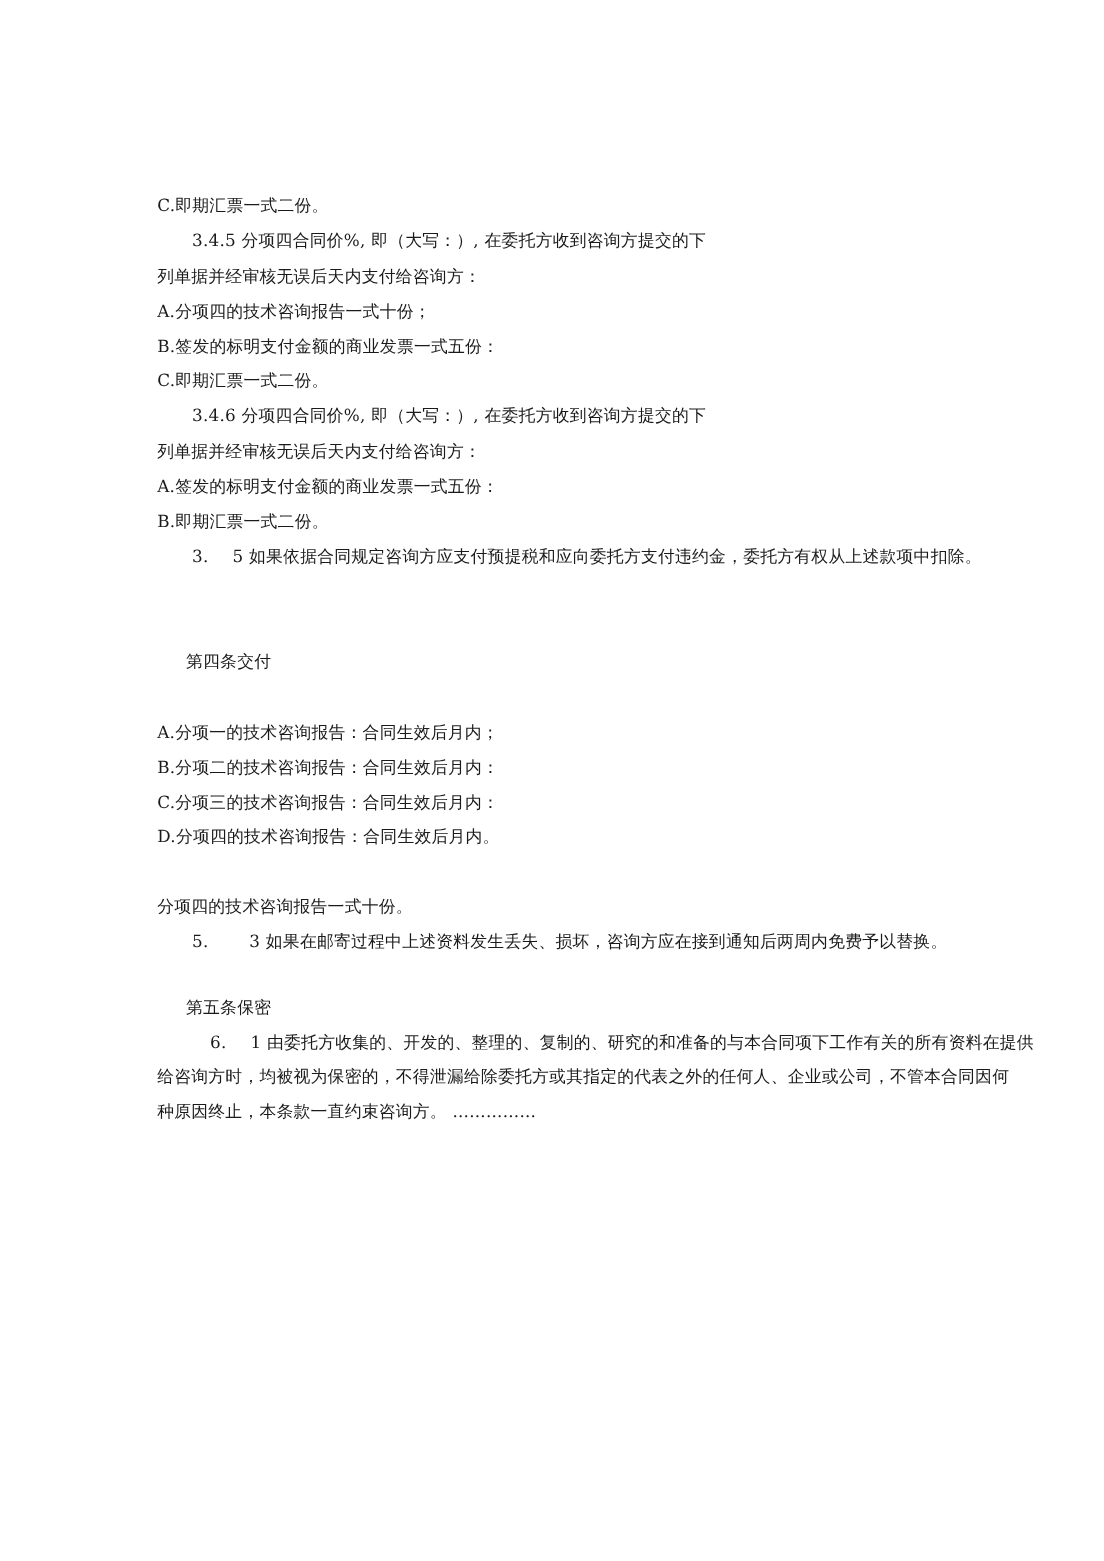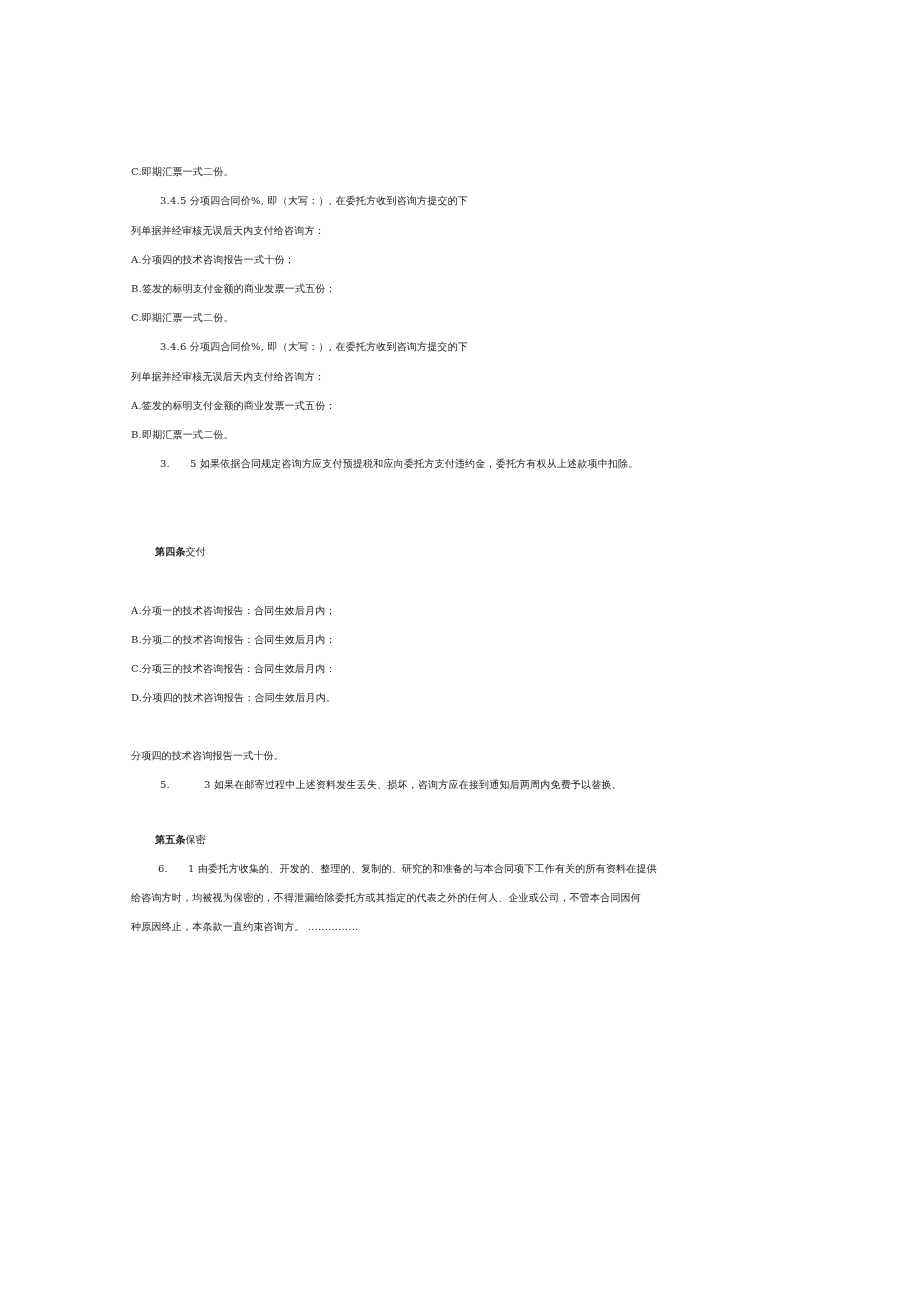--- a/index.html
+++ b/index.html
@@ -1,21 +1,21 @@
 <!DOCTYPE html>
 <html><head>
   <meta charset="utf-8">
   <style>
     html, body { margin: 0; padding: 0; background: #ffffff; }
     body { width: 920px; height: 1301px; position: relative; overflow: hidden;
       font-family: "DejaVu Serif", "Liberation Serif", serif; color: #1a1a1a; }
     .page { position: absolute; left: 0; top: 0; width: 920px; height: 1301px; }
-    .line { position: absolute; left: 131px; font-size: 10px; line-height: 16px; white-space: nowrap; letter-spacing: 0.2px; }
+    .line { position: absolute; left: 131px; font-size: 14px; line-height: 16px; white-space: nowrap; letter-spacing: 0.2px; }
     .ind1 { left: 160px; }
-    .heading b { font-family: "DejaVu Sans", "Liberation Sans", sans-serif; font-weight: bold; text-align: right; }
+    .heading b { font-family: "DejaVu Sans", "Liberation Sans", sans-serif; font-weight: normal; text-align: right; }
     .num { display: inline-block; }
     .gap1 { display: inline-block; width: 20px; }
     .gap2 { display: inline-block; width: 74px; }
     .gap3 { display: inline-block; width: 34px; }
   </style>
 </head>
 <body>
 
 <div class="page">
   <div class="line" style="top:164px">C.即期汇票一式二份。</div>
@@ -40,18 +40,18 @@
   <div class="line" style="top:661px">C.分项三的技术咨询报告：合同生效后月内：</div>
   <div class="line" style="top:690px">D.分项四的技术咨询报告：合同生效后月内。</div>
   <div class="line" style="top:748px">分项四的技术咨询报告一式十份。</div>
   <div class="line" style="top:777px;left:160px">
     <span class="num">5.</span><span class="gap3"></span><span>3 如果在邮寄过程中上述资料发生丢失、损坏，咨询方应在接到通知后两周内免费予以替换。</span>
   </div>
 
   <div class="line heading" style="top:832px;left:155px">
     <b>第五条</b><span>保密</span>
   </div>
-  <div class="line" style="top:861px;left:158px">
+  <div class="line" style="top:861px;left:175px">
     <span class="num">6.</span><span class="gap1"></span><span>1 由委托方收集的、开发的、整理的、复制的、研究的和准备的与本合同项下工作有关的所有资料在提供</span>
   </div>
   <div class="line" style="top:890px">给咨询方时，均被视为保密的，不得泄漏给除委托方或其指定的代表之外的任何人、企业或公司，不管本合同因何</div>
   <div class="line" style="top:919px">种原因终止，本条款一直约束咨询方。 ...............</div>
 </div>
 
 </body></html>

